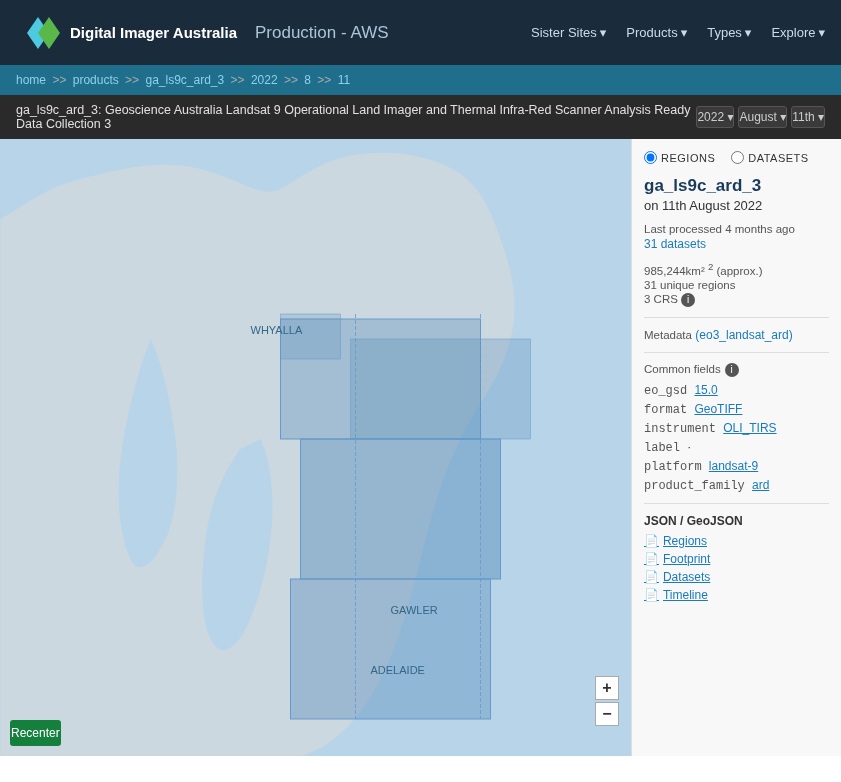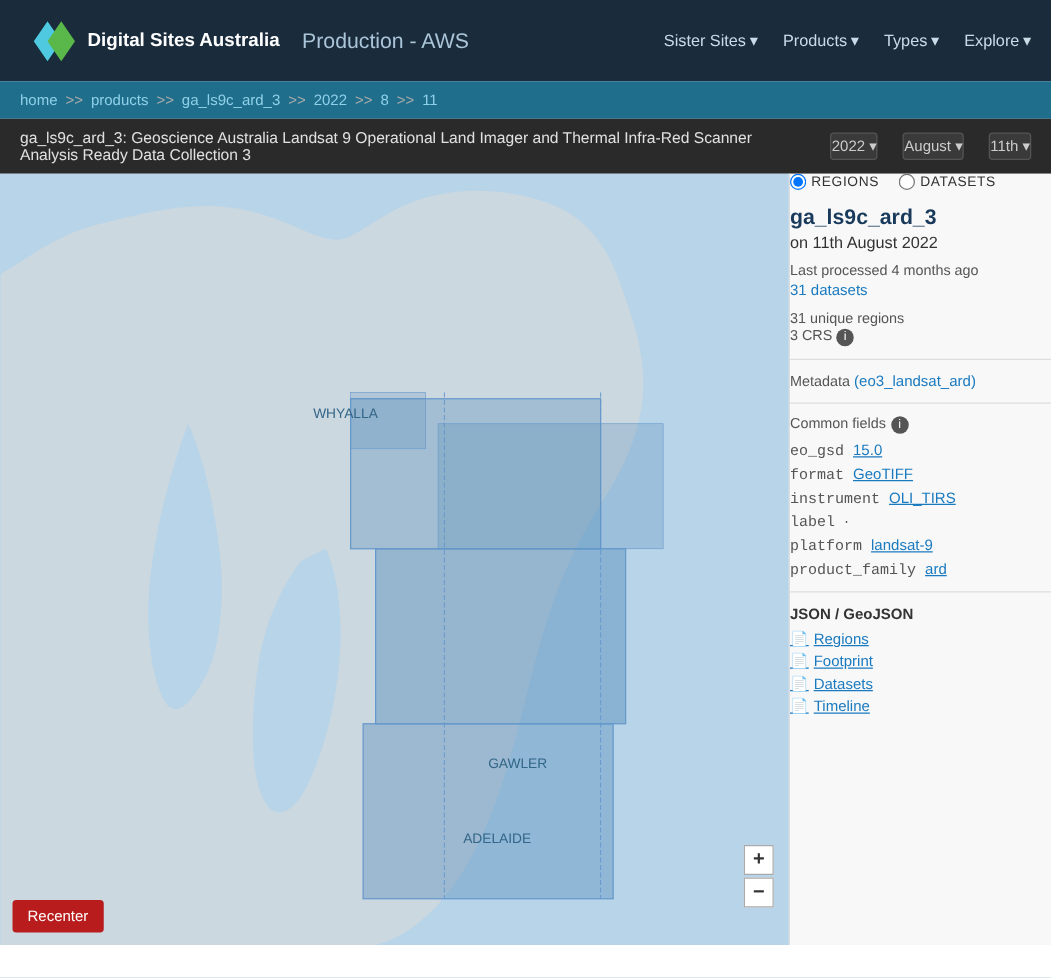--- a/index.html
+++ b/index.html
@@ -60,21 +60,21 @@
     }
     .breadcrumb-bar .sep { color: #aaa; margin: 0 3px; }
 
     
     .dataset-bar {
       background: #2a2a2a;
       color: #e0e0e0;
       padding: 8px 16px;
       display: flex;
       align-items: center;
-      gap: 20px;
+      gap: 4px;
       font-size: 12.5px;
     }
     .dataset-bar .title-text { flex: 1; }
     .dataset-bar .dropdown-btn {
       background: #3a3a3a;
       color: #ccc;
       border: 1px solid #555;
       padding: 3px 0;
       cursor: pointer;
       font-size: 12px;
@@ -116,32 +116,33 @@
       align-items: center;
       justify-content: center;
       cursor: pointer;
       color: #333;
       font-weight: bold;
     }
     .recenter-btn {
       position: absolute;
       bottom: 10px;
       left: 10px;
-      background: #b91c1c;
+      background: #15803d;
       color: #fff;
-      padding: 6px 12px;
+      padding: 6px 1px;
       font-size: 12px;
       cursor: pointer;
       border-radius: 3px;
     }
 
     
     .sidebar {
       width: 210px;
       background: #f8f8f8;
+      padding: 12px;
       overflow-y: auto;
       border-left: 1px solid #ddd;
       font-size: 12px;
     }
     .radio-group {
       display: flex;
       gap: 16px;
       margin-bottom: 12px;
       font-size: 12px;
     }
@@ -228,21 +229,21 @@
 </head>
 <body>
 
 <nav class="top-nav">
   <div class="logo-area">
 
     <svg class="logo-diamond" viewBox="0 0 44 44">
       <polygon points="11,22 22,6 33,22 22,38" fill="#4ec9e0"></polygon>
       <polygon points="22,22 33,6 44,22 33,38" fill="#5ab84a"></polygon>
     </svg>
-    <span class="site-title">Digital Sites Australia</span>
+    <span class="site-title">Digital Imager Australia</span>
     <span class="site-env">Production - AWS</span>
   </div>
   <div class="nav-links">
     <span class="nav-link">
       <span>Sister Sites</span>
       <span>▾</span>
     </span>
     <span class="nav-link">
       <span>Products</span>
       <span>▾</span>
@@ -346,20 +347,25 @@
 
     <div class="product-name">ga_ls9c_ard_3</div>
     <div class="product-date">on 11th August 2022</div>
 
     <div class="sidebar-section">
       <div class="sidebar-label">Last processed 4 months ago</div>
       <div class="sidebar-link">31 datasets</div>
     </div>
 
     <div class="sidebar-section">
+      <div class="sidebar-label">
+        <span>985,244km²</span>
+        <sup>2</sup>
+        <span>(approx.)</span>
+      </div>
       <div class="sidebar-label">31 unique regions</div>
       <div class="sidebar-label">
         <span>3 CRS</span>
         <span class="info-icon">i</span>
       </div>
     </div>
 
     <hr class="sidebar-divider">
 
     <div class="sidebar-section">

